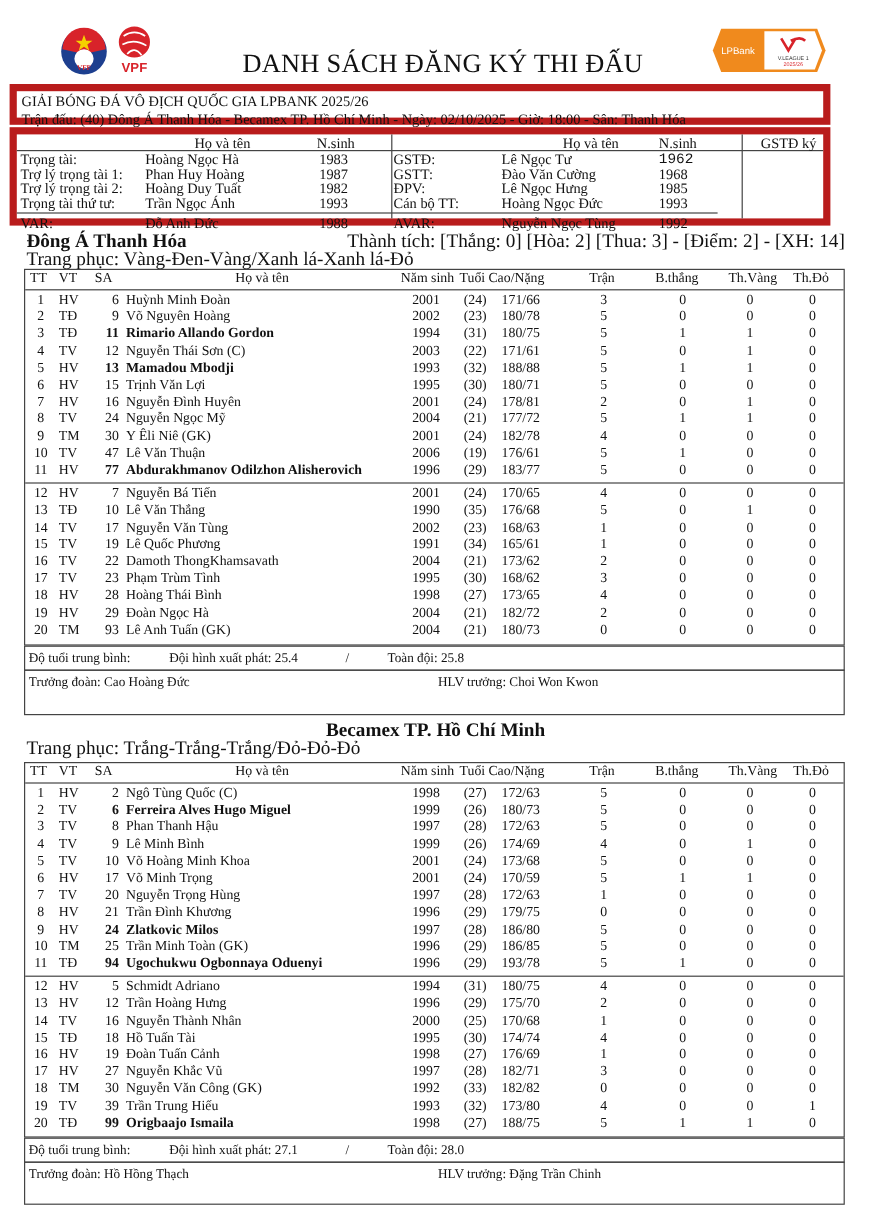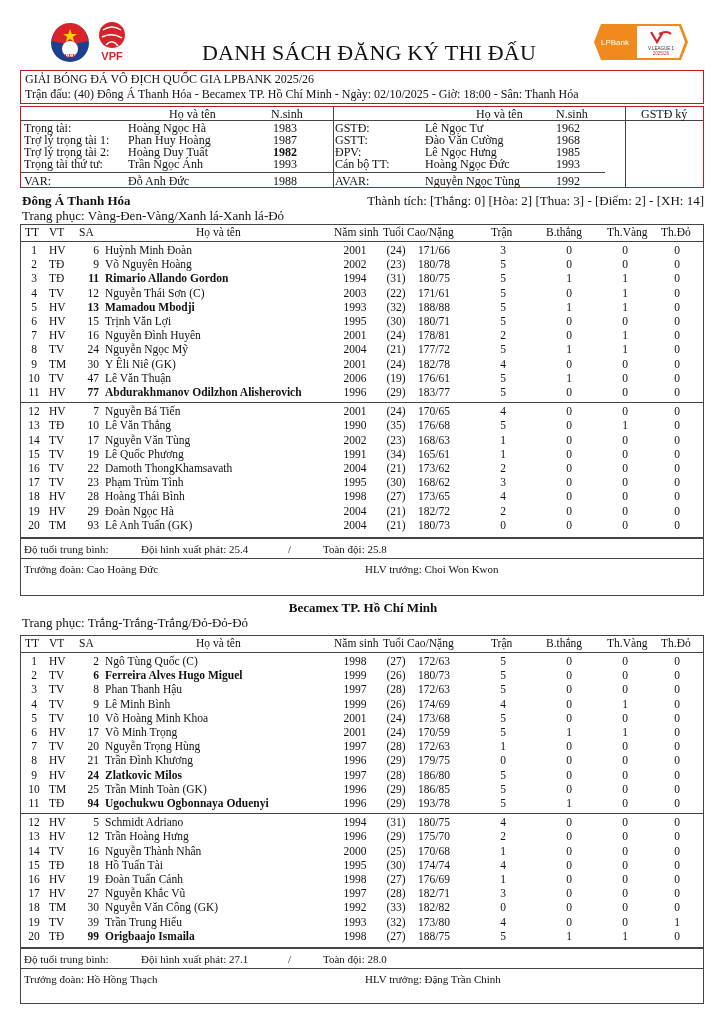--- a/index.html
+++ b/index.html
@@ -5,29 +5,29 @@
   * { box-sizing: border-box; margin: 0; padding: 0; }
   html, body { width: 724px; height: 1024px; background: #ffffff; }
   body { font-family: "Liberation Serif", serif; color: #111; font-size: 11.5px; position: relative; overflow: hidden; }
 
   .header { position: absolute; left: 0; top: 0; width: 724px; height: 68px; }
   .logo-vff { position: absolute; left: 50px; top: 23px; width: 40px; height: 40px; }
   .logo-vpf { position: absolute; left: 94px; top: 20px; width: 36px; height: 46px; }
   .logo-vl { position: absolute; left: 593px; top: 22px; width: 96px; height: 40px; }
   .doc-title { position: absolute; left: 0; width: 724px; top: 40px; text-align: center; font-size: 22px; letter-spacing: 0.2px; padding-left: 14px; }
 
-  .box { position: absolute; left: 20px; width: 684px; border: 1px solid #b91c1c; }
+  .box { position: absolute; left: 8px; width: 684px; border: 6px solid #b91c1c; }
   .match-box { top: 70px; height: 34px; padding: 1px 4px; font-size: 12px; line-height: 15px; }
 
   .off-box { top: 106px; height: 82px; }
   .off-row { position: absolute; left: 0; width: 100%; font-size: 12px; line-height: 12px; }
   .off-sep { position: absolute; left: 0; width: 100%; height: 1px; background: #444; }
   .vline { position: absolute; top: 0; width: 1px; height: 100%; background: #444; }
 
-  .team-head { position: absolute; left: 22px; width: 682px; font-size: 13px; }
+  .team-head { position: absolute; left: 22px; width: 682px; font-size: 16px; }
   .team-name { font-family: "Liberation Serif", serif; font-weight: bold; }
   .team-record { position: absolute; right: 0; top: 0; }
   .team-kit { position: absolute; left: 0; top: 15px; }
 
   .roster { position: absolute; left: 20px; width: 684px; border: 1px solid #444; }
   .r-row { position: absolute; left: 0; width: 100%; height: 13.5px; font-size: 11.5px; line-height: 13.5px; white-space: nowrap; }
   .r-row span { position: absolute; top: 0; }
   .bold { font-weight: bold; }
   .hline { position: absolute; left: 0; width: 100%; height: 1px; background: #444; }
 
@@ -103,34 +103,34 @@
     <span style="position:absolute; left:535px;">N.sinh</span>
     <span style="position:absolute; left:620px;">GSTĐ ký</span>
   </div>
 
   <div class="off-row" style="top:15px;">
     <span style="position:absolute; left:3px;">Trọng tài:</span>
     <span style="position:absolute; left:107px;">Hoàng Ngọc Hà</span>
     <span style="position:absolute; left:252px;">1983</span>
     <span style="position:absolute; left:314px;">GSTĐ:</span>
     <span style="position:absolute; left:404px;">Lê Ngọc Tư</span>
-    <span style="position:absolute; left:535px;">1962</span>
+    <span style="position:absolute; left:535px;font-family:Liberation Mono, monospace;">1962</span>
   </div>
   <div class="off-row" style="top:27px;">
     <span style="position:absolute; left:3px;">Trợ lý trọng tài 1:</span>
     <span style="position:absolute; left:107px;">Phan Huy Hoàng</span>
     <span style="position:absolute; left:252px;">1987</span>
     <span style="position:absolute; left:314px;">GSTT:</span>
     <span style="position:absolute; left:404px;">Đào Văn Cường</span>
     <span style="position:absolute; left:535px;">1968</span>
   </div>
   <div class="off-row" style="top:39px;">
     <span style="position:absolute; left:3px;">Trợ lý trọng tài 2:</span>
     <span style="position:absolute; left:107px;">Hoàng Duy Tuất</span>
-    <span style="position:absolute; left:252px;font-weight:bold;">1982</span>
+    <span style="position:absolute; left:252px;">1982</span>
     <span style="position:absolute; left:314px;">ĐPV:</span>
     <span style="position:absolute; left:404px;">Lê Ngọc Hưng</span>
     <span style="position:absolute; left:535px;">1985</span>
   </div>
   <div class="off-row" style="top:51px;">
     <span style="position:absolute; left:3px;">Trọng tài thứ tư:</span>
     <span style="position:absolute; left:107px;">Trần Ngọc Ánh</span>
     <span style="position:absolute; left:252px;">1993</span>
     <span style="position:absolute; left:314px;">Cán bộ TT:</span>
     <span style="position:absolute; left:404px;">Hoàng Ngọc Đức</span>

